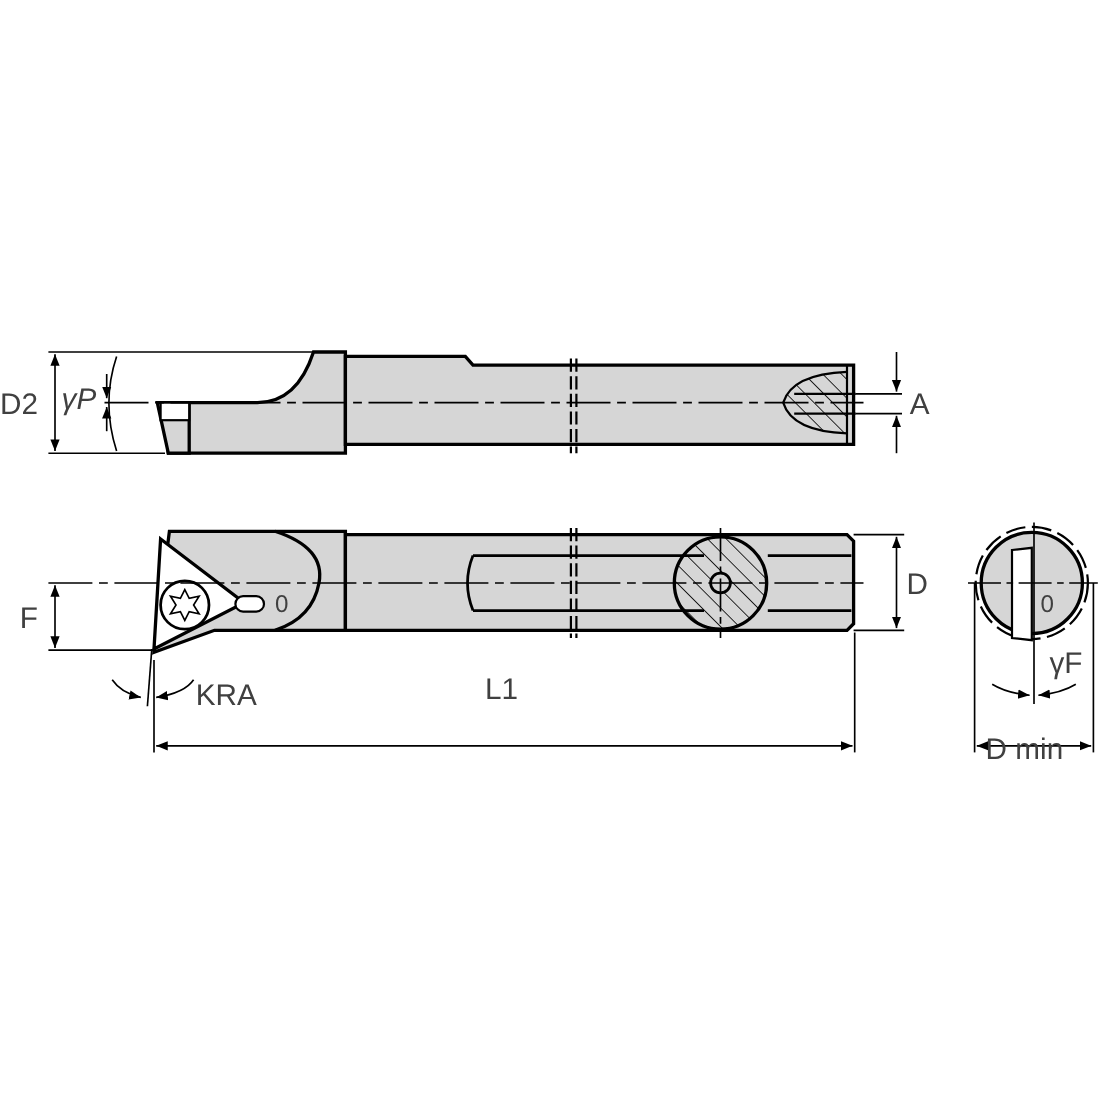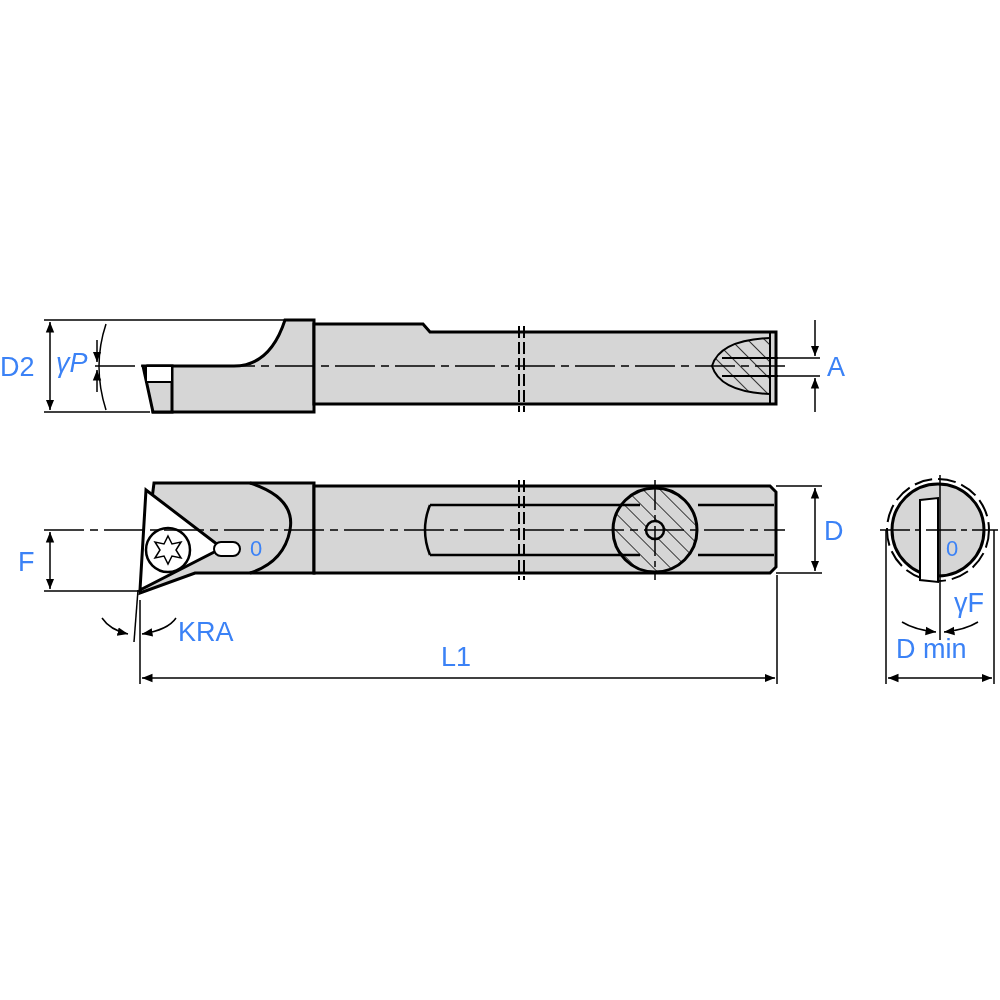--- a/index.html
+++ b/index.html
@@ -1,18 +1,18 @@
 <!DOCTYPE html>
 <html><head>
 <meta charset="utf-8">
 <style>
   html,body{margin:0;padding:0;background:#ffffff;}
   body{width:1000px;height:1000px;position:relative;overflow:hidden;font-family:"Liberation Sans",sans-serif;}
   svg{position:absolute;left:0;top:0;}
-  .lbl{position:absolute;font-family:"Liberation Sans",sans-serif;font-size:27px;color:#3b82f6;line-height:1;white-space:nowrap;}
+  .lbl{position:absolute;font-family:"Liberation Sans",sans-serif;font-size:27px;color:#404040;line-height:1;white-space:nowrap;}
 </style>
 </head>
 <body>
 
 <svg width="1000" height="1000" viewBox="0 0 1000 1000">
   <defs>
     <marker id="arr" viewBox="0 0 10 10" refX="10" refY="5" markerWidth="7" markerHeight="9" orient="auto-start-reverse">
       <path d="M0,1 L10,5 L0,9 z" fill="#000"></path>
     </marker>
     <pattern id="hatch" width="12" height="12" patternUnits="userSpaceOnUse" patternTransform="rotate(-45)">
@@ -113,16 +113,16 @@
   </g>
 </svg>
 
 <span class="lbl" style="left:0px;top:354px;">D2</span>
 <span class="lbl" style="left:56px;top:350px;font-style:italic;">γP</span>
 <span class="lbl" style="left:827px;top:354px;">A</span>
 <span class="lbl" style="left:18px;top:549px;">F</span>
 <span class="lbl" style="left:178px;top:592px;margin-top:27px;">KRA</span>
 <span class="lbl" style="left:250px;top:538px;font-size:22px;">0</span>
 <span class="lbl" style="left:824px;top:518px;">D</span>
-<span class="lbl" style="left:441px;top:644px;text-align:right;">L1</span>
+<span class="lbl" style="left:441px;top:613px;text-align:right;">L1</span>
 <span class="lbl" style="left:946px;top:538px;font-size:22px;">0</span>
 <span class="lbl" style="left:954px;top:590px;">γF</span>
-<span class="lbl" style="left:896px;top:636px;">D min</span>
+<span class="lbl" style="left:896px;top:668px;">D min</span>
 
 </body></html>

